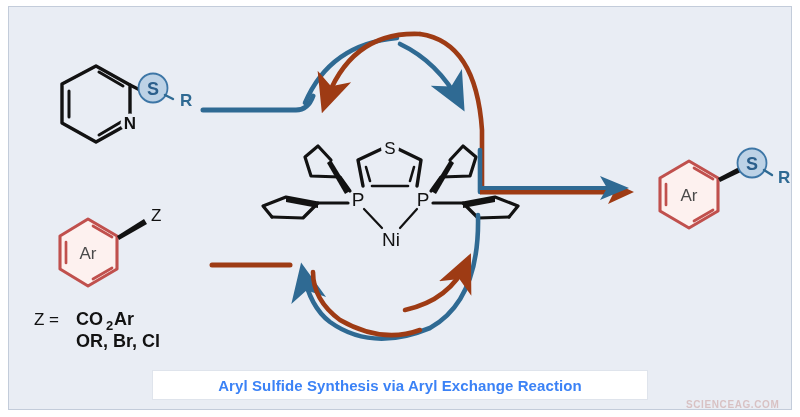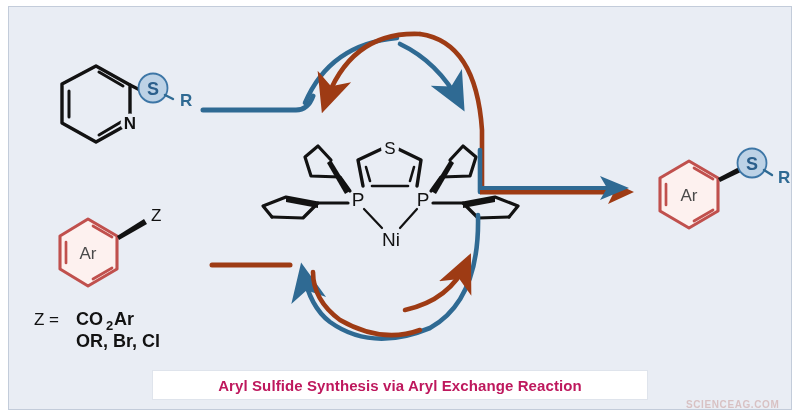--- a/index.html
+++ b/index.html
@@ -42,21 +42,21 @@
     border: 1px solid #dfe4ec;
     box-sizing: border-box;
     display: flex;
     align-items: center;
     justify-content: center;
   }
   .cap-text {
     font-family: "Liberation Sans", sans-serif;
     font-size: 15px;
     font-weight: bold;
-    color: #be185d;
+    color: #3b82f6;
     letter-spacing: 0.1px;
     white-space: nowrap;
   }
   .watermark {
     position: absolute;
     left: 686px;
     top: 399px;
     font-family: "Liberation Sans", sans-serif;
     font-size: 10px;
     font-weight: bold;

